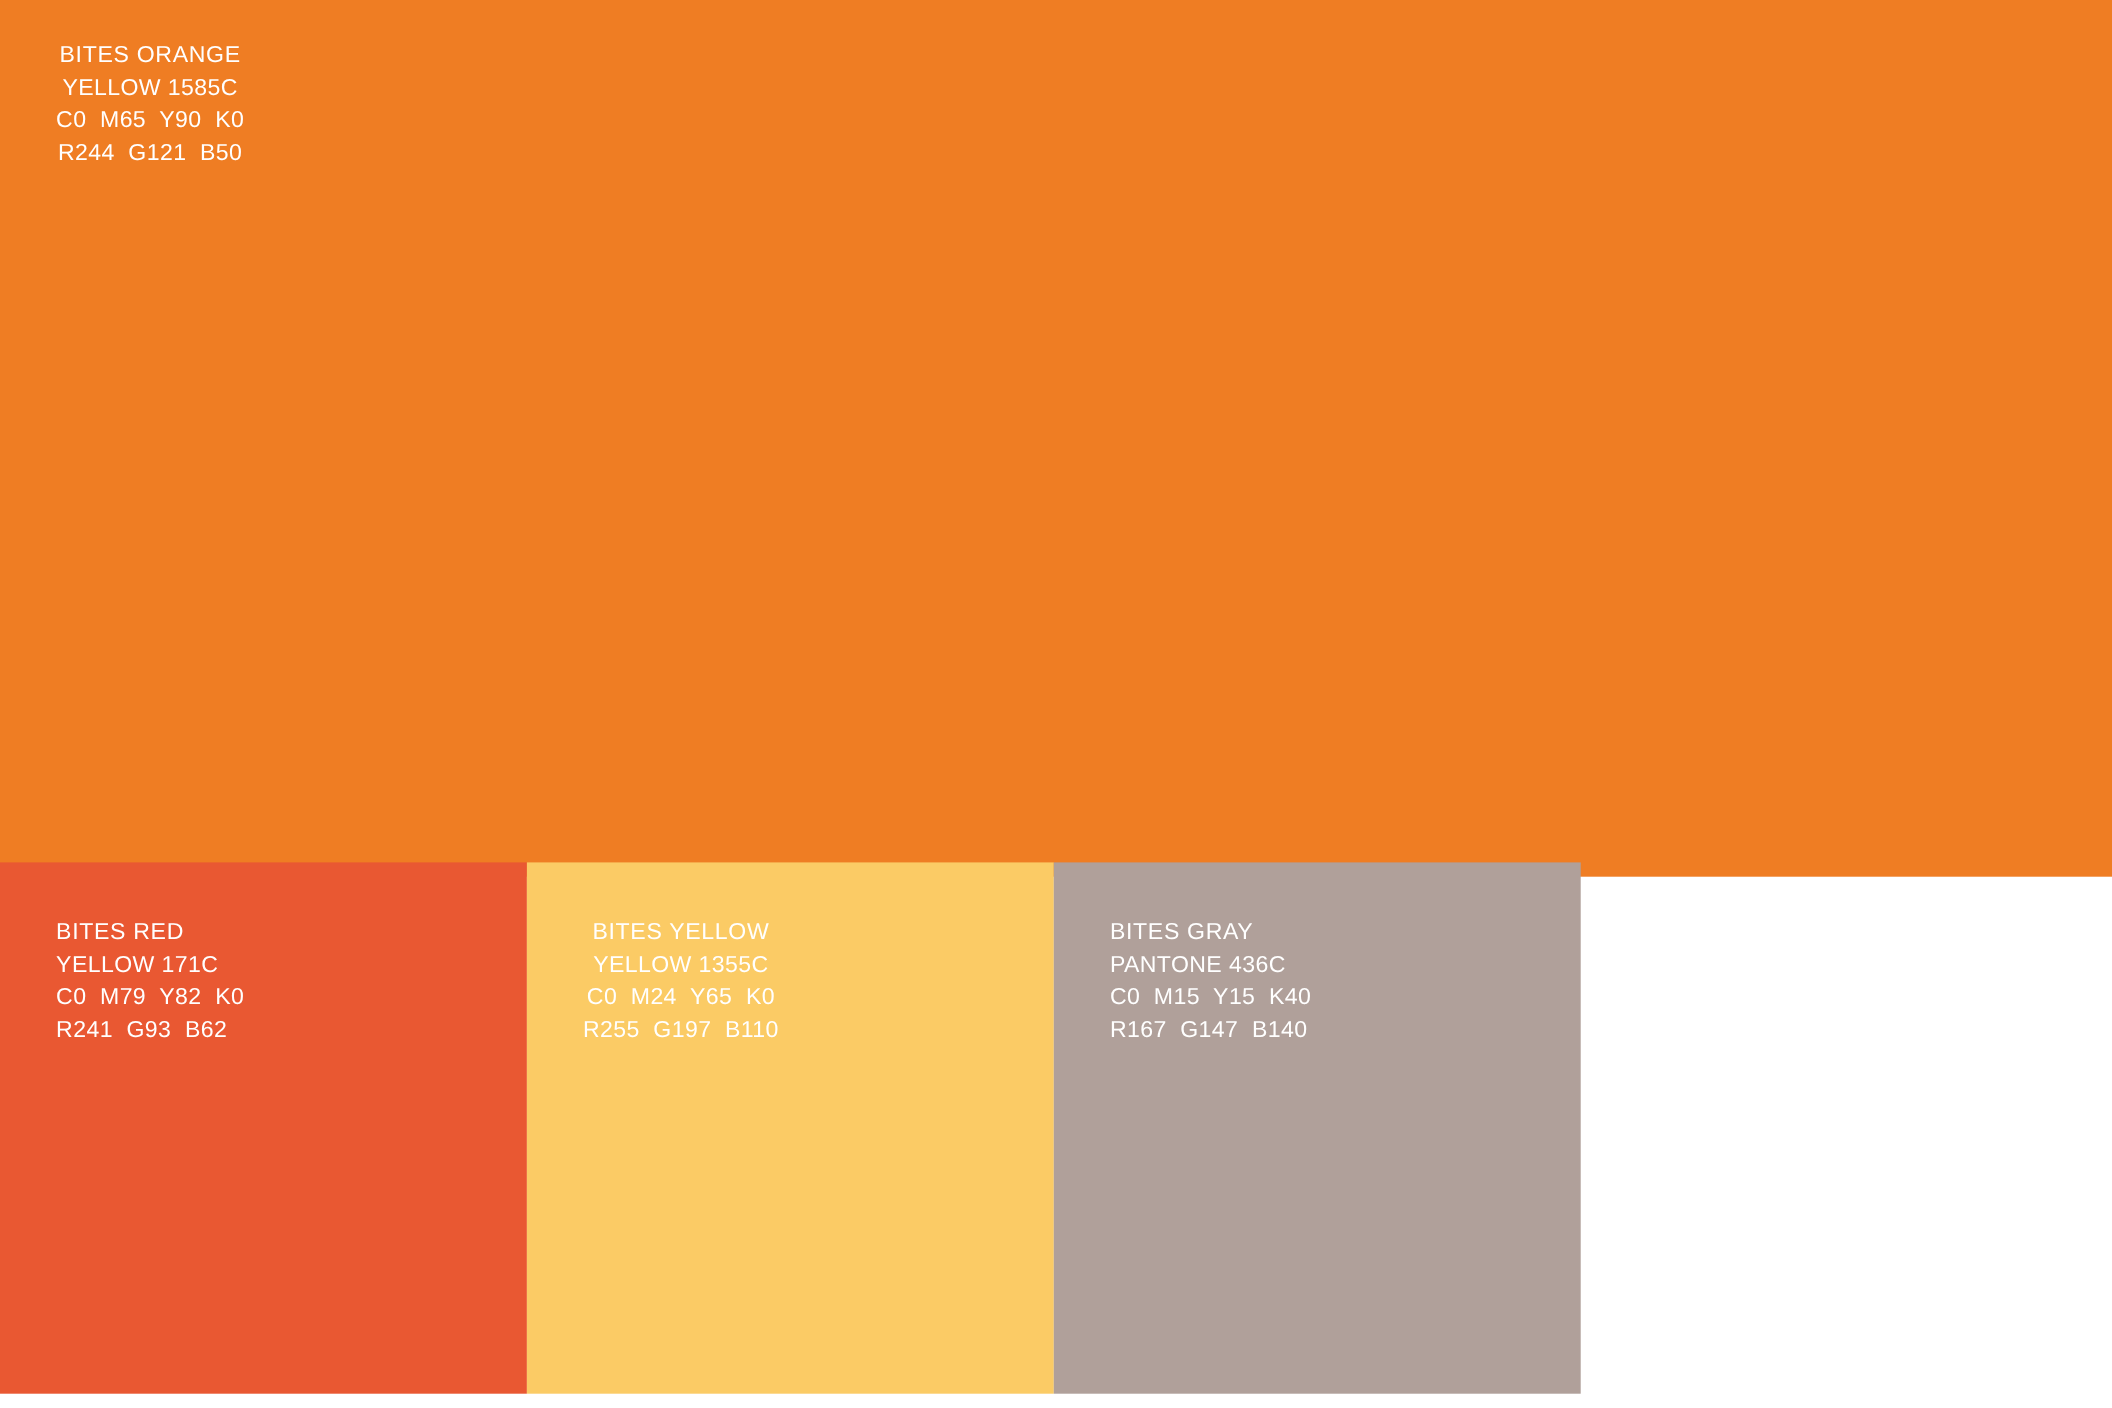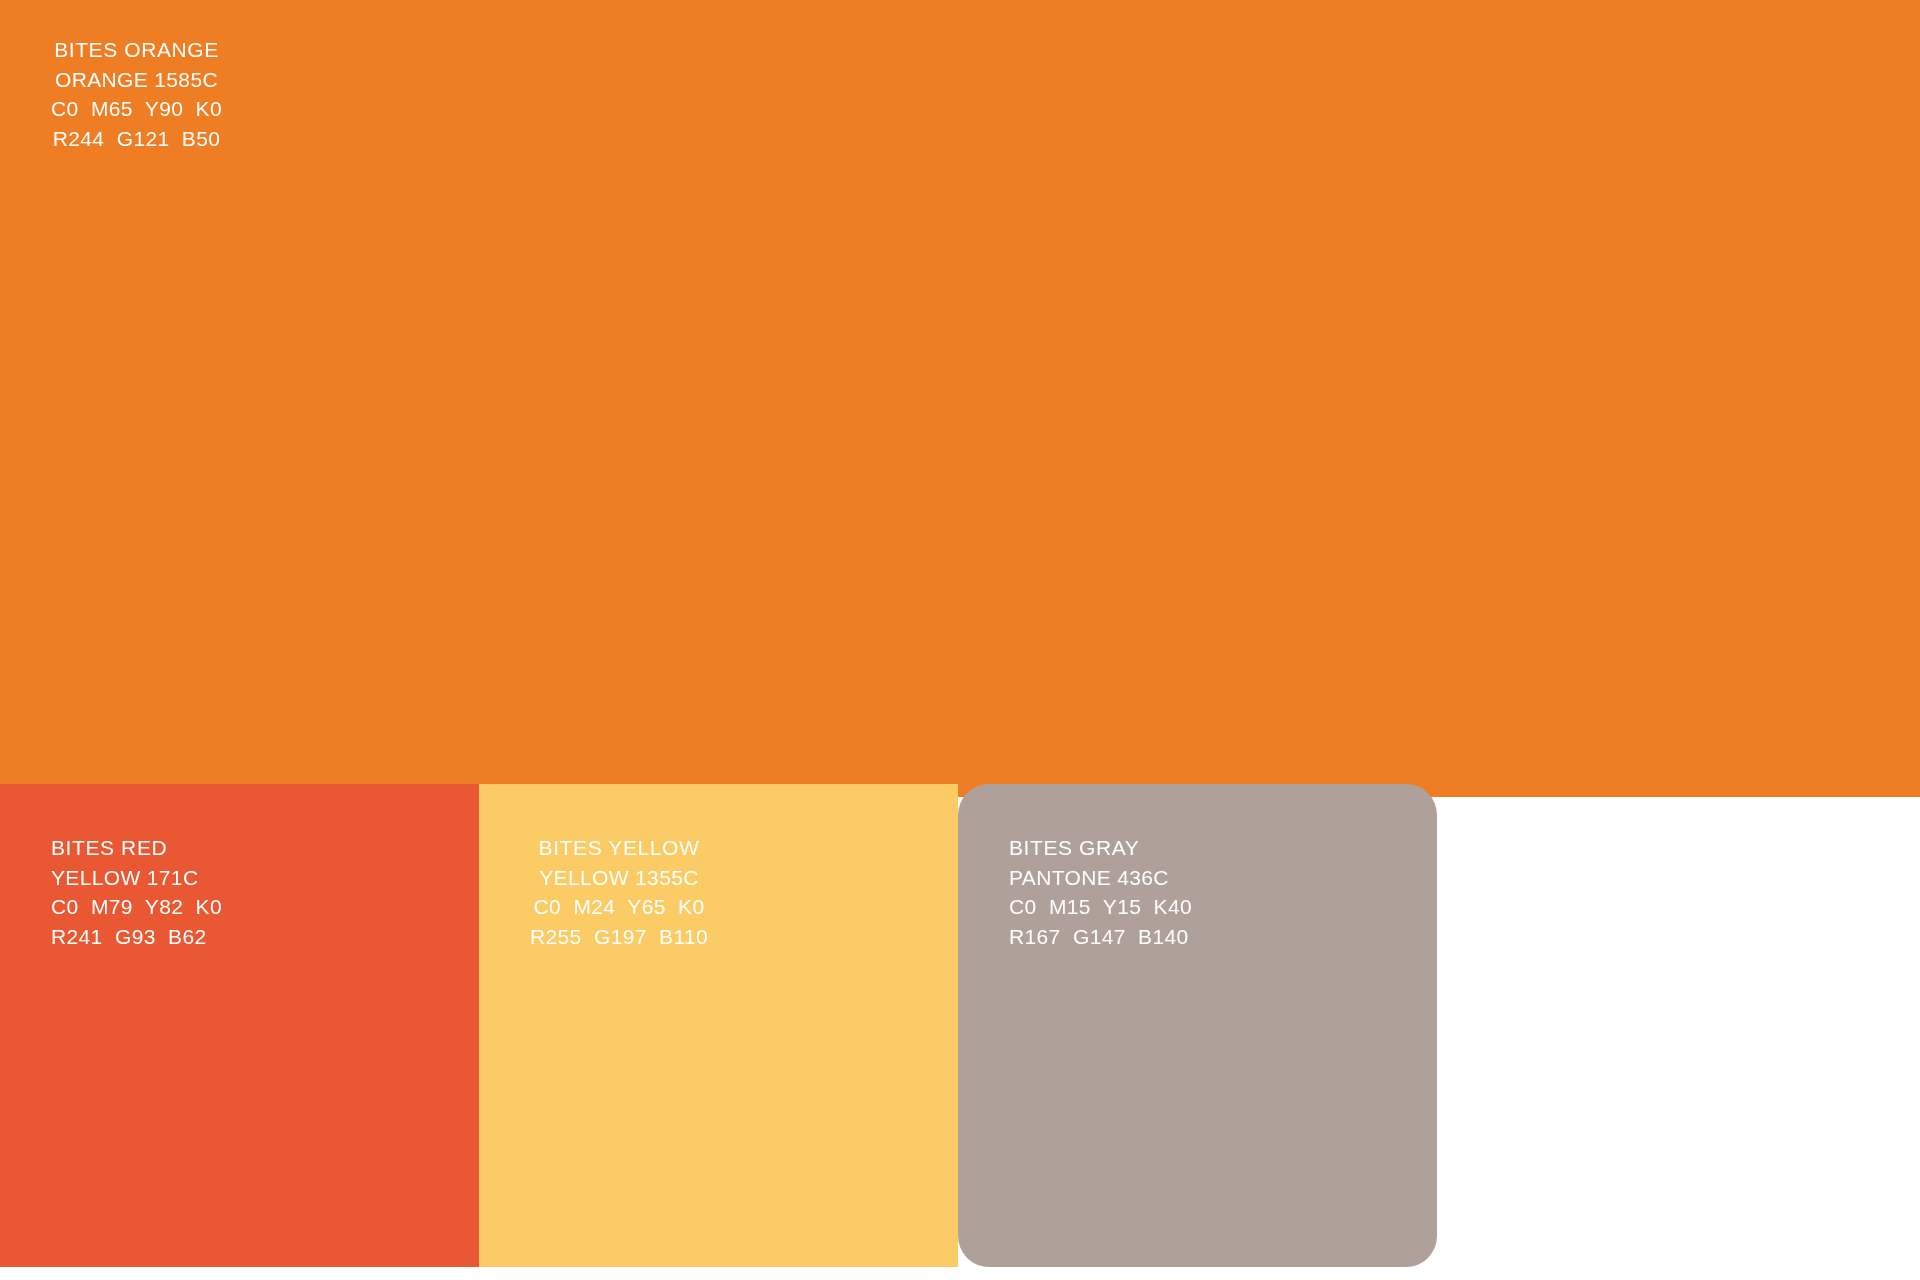--- a/index.html
+++ b/index.html
@@ -75,21 +75,21 @@
   }
 </style>
 </head>
 <body>
 
 <div class="page">
 
   <div class="hero-swatch" style="background-color: rgb(239, 125, 35);">
     <div class="spec">
       <div class="spec-line name">BITES ORANGE</div>
-      <div class="spec-line">ORANGE 1585C</div>
+      <div class="spec-line">YELLOW 1585C</div>
       <div class="spec-line">C0  M65  Y90  K0</div>
       <div class="spec-line">R244  G121  B50</div>
     </div>
   </div>
 
   <div class="swatch-row">
 
     <div class="swatch-cell c0" style="background-color: rgb(233, 88, 50);">
       <div class="spec">
         <div class="spec-line name">BITES RED</div>
@@ -101,21 +101,21 @@
 
     <div class="swatch-cell c1" style="background-color: rgb(251, 203, 101); text-align: center;">
       <div class="spec">
         <div class="spec-line name">BITES YELLOW</div>
         <div class="spec-line">YELLOW 1355C</div>
         <div class="spec-line">C0  M24  Y65  K0</div>
         <div class="spec-line">R255  G197  B110</div>
       </div>
     </div>
 
-    <div class="swatch-cell c2" style="background-color: rgb(176, 160, 154); border-radius: 31px;">
+    <div class="swatch-cell c2" style="background-color: rgb(176, 160, 154);">
       <div class="spec">
         <div class="spec-line name">BITES GRAY</div>
         <div class="spec-line">PANTONE 436C</div>
         <div class="spec-line">C0  M15  Y15  K40</div>
         <div class="spec-line">R167  G147  B140</div>
       </div>
     </div>
 
 
   </div>

